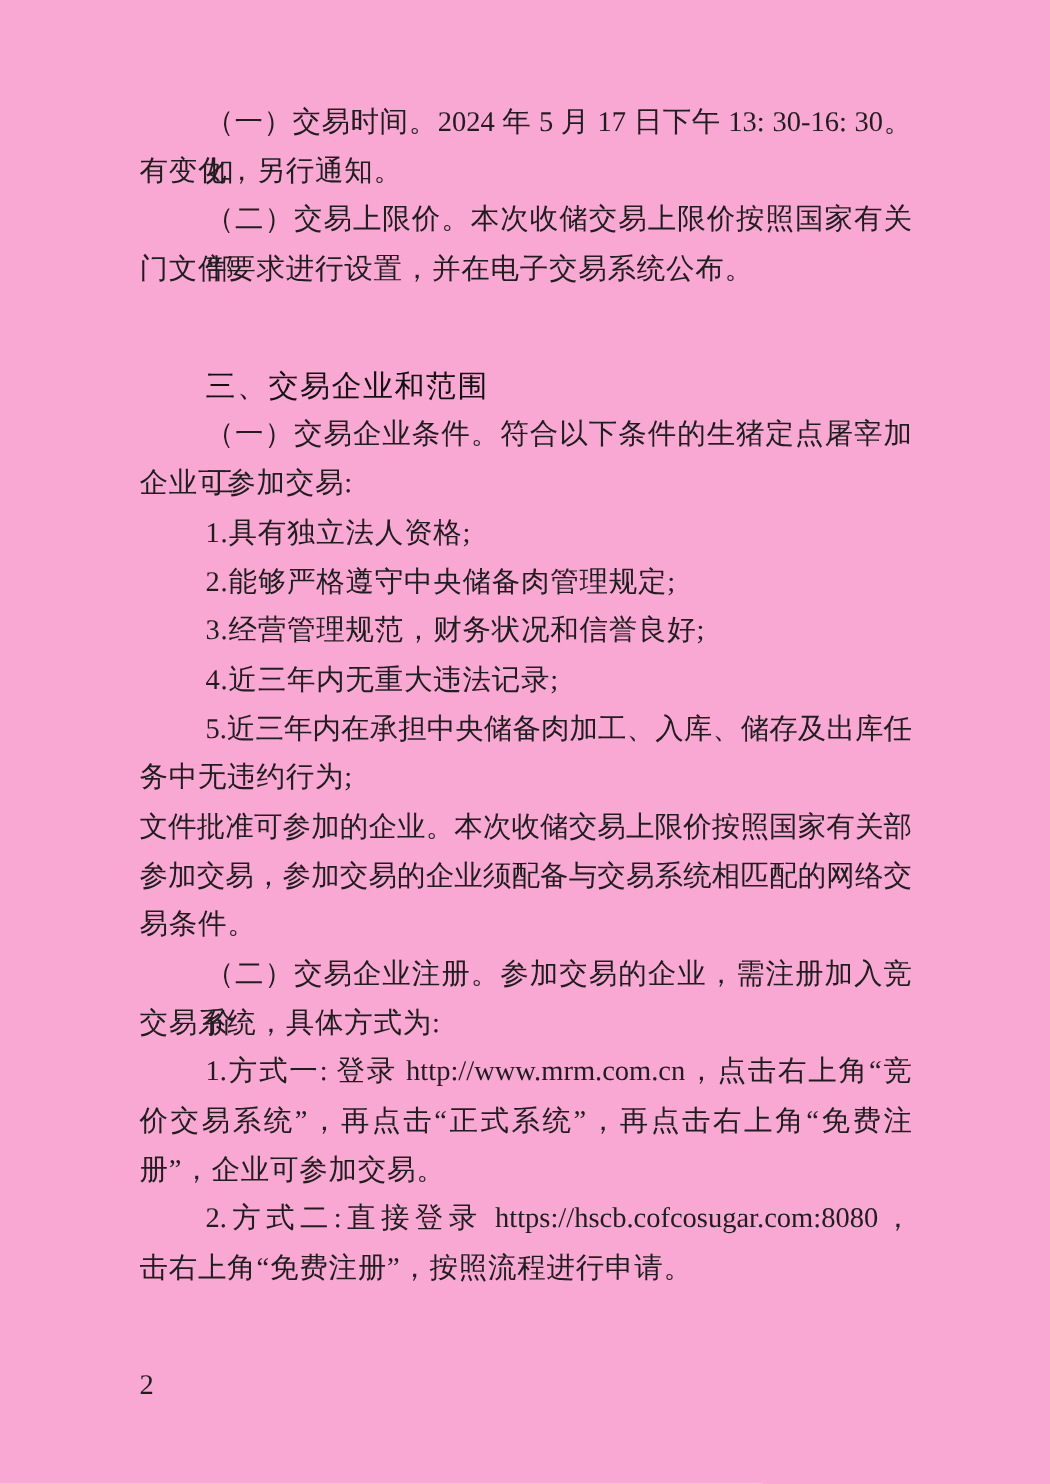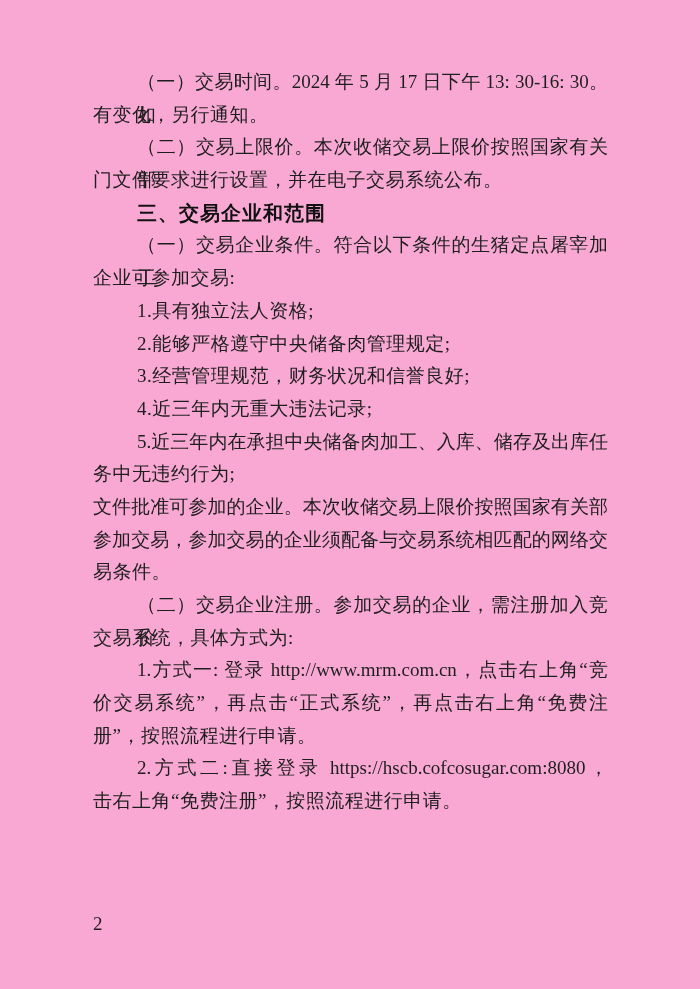--- a/index.html
+++ b/index.html
@@ -36,24 +36,25 @@
   .jf {
     text-align: justify;
     text-align-last: justify;
     letter-spacing: 0;
   }
   .indent {
     padding-left: 44px;
   }
   .heading {
     font-family: "Liberation Sans", sans-serif;
-    font-weight: 700;
+    font-weight: 400;
     font-size: 20px;
     letter-spacing: 1px;
     color: #111111;
+    margin-top: 45px;
   }
   .page-number {
     position: absolute;
     left: 93px;
     top: 909px;
     font-size: 19px;
     line-height: 30px;
     color: #1e1e1e;
   }
 </style>
@@ -75,18 +76,18 @@
     <div class="line indent">4.近三年内无重大违法记录;</div>
     <div class="line indent jf">5.近三年内在承担中央储备肉加工、入库、储存及出库任</div>
     <div class="line">务中无违约行为;</div>
     <div class="line jf">文件批准可参加的企业。本次收储交易上限价按照国家有关部</div>
     <div class="line jf">参加交易，参加交易的企业须配备与交易系统相匹配的网络交</div>
     <div class="line">易条件。</div>
     <div class="line indent jf">（二）交易企业注册。参加交易的企业，需注册加入竞价</div>
     <div class="line">交易系统，具体方式为:</div>
     <div class="line indent jf">1.方式一: 登录 http://www.mrm.com.cn，点击右上角“竞</div>
     <div class="line jf">价交易系统”，再点击“正式系统”，再点击右上角“免费注</div>
-    <div class="line">册”，按照流程进行申请。</div>
+    <div class="line">册”，企业可参加交易。</div>
     <div class="line indent jf">2.方式二:直接登录 https://hscb.cofcosugar.com:8080，</div>
     <div class="line">击右上角“免费注册”，按照流程进行申请。</div>
   </div>
   <div class="page-number">2</div>
 </div>
 
 </body></html>

